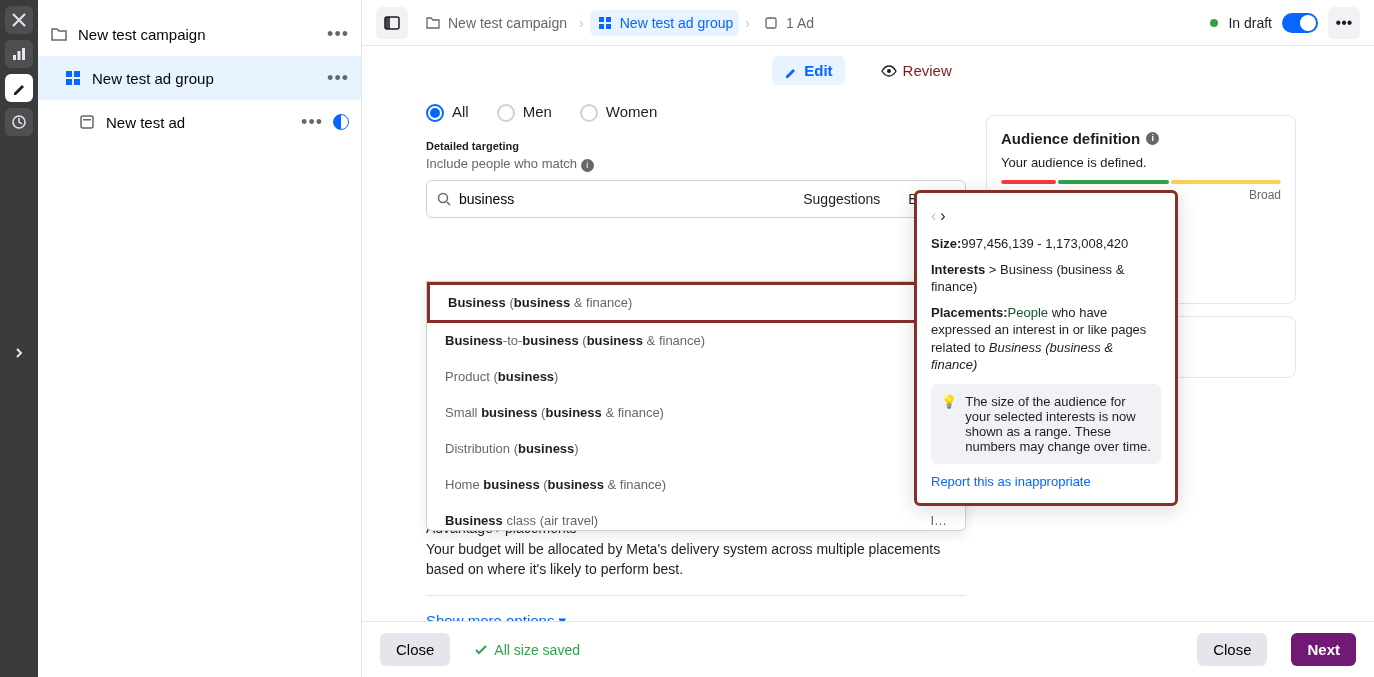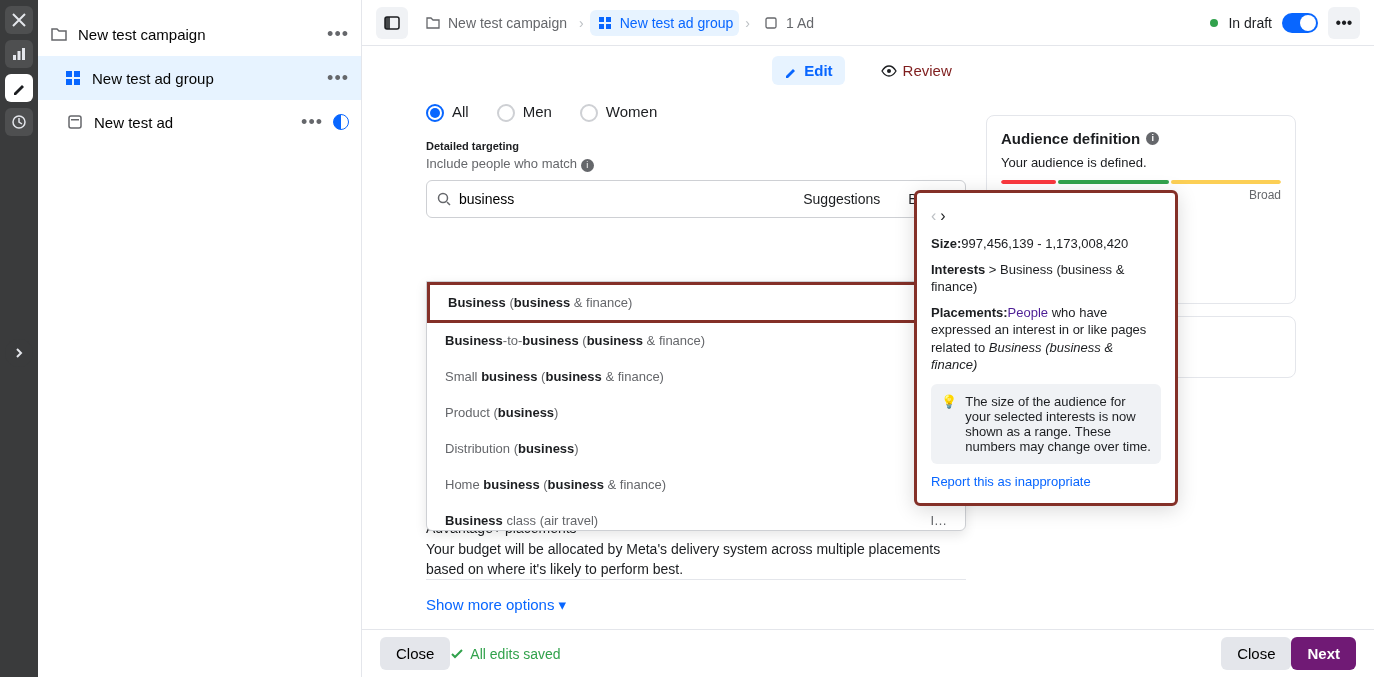--- a/index.html
+++ b/index.html
@@ -8,21 +8,21 @@
 .rail-btn { width: 28px; height: 28px; border-radius: 6px; display:flex; align-items:center; justify-content:center; color:#e4e6eb; cursor:pointer; }
 .rail-btn.dark { background:#4e4f50; }
 .rail-btn.light { background:#fff; color:#1c1e21; }
 .rail-expand { width:28px;height:28px;border-radius:50%;background:#3a3b3c;position:absolute;bottom:310px;left:5px;display:flex;align-items:center;justify-content:center;color:#e4e6eb;cursor:pointer;}
 .tree { width: 324px; background:#fff; border-right:1px solid #e4e6eb; padding-top:12px; z-index:20;}
 .tree-row { display:flex; align-items:center; height:44px; padding:0 12px 0 12px; cursor:pointer; color:#050505; font-size:15px; gap:10px;}
 .tree-row.active { background:#e7f3ff; }
 .tree-row .spacer { flex:1;}
 .tree-row .dots { color:#65676b; font-size:18px; letter-spacing:1px; cursor:pointer;}
 .tree-row .half { width:16px;height:16px;border-radius:50%;background:linear-gradient(90deg,#0866ff 50%,#fff 50%);border:1px solid #0866ff;}
-.indent1{padding-left:26px;} .indent2{padding-left:28px;}
+.indent1{padding-left:26px;} .indent2{padding-left:40px;}
 .ic{width:18px;height:18px;display:inline-flex;align-items:center;justify-content:center;}
 .main { flex:1; display:flex; flex-direction:column; position:relative; }
 .topbar { height:46px; display:flex; align-items:center; padding:0 14px; gap:10px; border-bottom:1px solid #e4e6eb;}
 .topbtn{width:32px;height:32px;border-radius:6px;background:#f0f2f5;display:flex;align-items:center;justify-content:center;cursor:pointer;}
 .crumbs{display:flex;align-items:center;gap:6px;font-size:14px;color:#65676b;}
 .crumb{display:flex;align-items:center;gap:6px;padding:4px 6px;border-radius:6px;}
 .crumb.active{background:#e7f3ff;color:#0866ff;}
 .chev{color:#bcc0c4;}
 .tspacer{flex:1;}
 .dot-green{width:8px;height:8px;border-radius:50%;background:#31a24c;}
@@ -48,32 +48,32 @@
 .dd-item{padding:10px 18px;font-size:13px;color:#65676b;cursor:pointer;border-bottom:1px solid transparent;display:flex;}
 .dd-item .itxt{flex:1;}
 .dd-item .itype{color:#65676b;}
 .dd-item.first{border:3px solid #843028;background:#fff;}
 .dd-item b{color:#1c1e21;font-weight:600;}
 .place-sec{margin-top:270px;}
 .place-head{display:flex;align-items:center;gap:8px;font-size:16px;font-weight:700;}
 .check-c{width:18px;height:18px;border-radius:50%;background:#31a24c;display:inline-flex;align-items:center;justify-content:center;color:#fff;font-size:11px;}
 .learn{margin-left:auto;color:#0866ff;font-size:14px;cursor:pointer;}
 .advp{font-weight:400;font-size:14px;margin-top:14px;}
-.advtxt{font-size:14px;color:#1c1e21;margin-top:4px;line-height:1.4;border-bottom:1px solid #e4e6eb;}
+.advtxt{font-size:14px;color:#1c1e21;margin-top:4px;line-height:1.4;border-bottom:1px solid #e4e6eb;padding-bottom:16px;}
 .showmore{color:#0866ff;font-size:15px;margin-top:16px;cursor:pointer;}
 .rightcol{width:310px;padding-top:20px;}
 .card{background:#fff;border:1px solid #e4e6eb;border-radius:8px;padding:14px;font-size:13px;}
 .card h3{font-size:15px;font-weight:700;margin-bottom:8px;display:flex;align-items:center;gap:6px;}
 .gauge{display:flex;height:4px;border-radius:2px;overflow:hidden;margin:10px 0 4px 0;gap:2px;}
 .gauge span{flex:1;height:4px;border-radius:2px;}
 .g1{background:#fa383e;} .g2{background:#31a24c;} .g3{background:#fccf55;}
 .broad{text-align:right;font-size:12px;color:#65676b;margin-bottom:14px;}
 .estline{font-size:13px;color:#1c1e21;margin-bottom:8px;}
 .note{color:#65676b;font-size:12px;line-height:1.35;}
-.footer{height:48px;border-top:1px solid #e4e6eb;display:flex;align-items:center;padding:0 18px;gap:0;}
+.footer{height:56px;border-top:1px solid #e4e6eb;display:flex;align-items:center;padding:0 18px;gap:24px;}
 .btn{padding:8px 16px;border-radius:6px;font-size:15px;cursor:pointer;border:none;}
 .btn-close{background:#e4e6eb;}
 .btn-back{background:#e4e6eb;}
 .btn-next{background:#701a75;color:#fff;font-weight:600;}
 .saved{color:#31a24c;font-size:14px;display:flex;align-items:center;gap:6px;}
 .fspacer{flex:1;}
 .tooltip{position:absolute;top:190px;left:914px;width:264px;background:#fff;border:3px solid #843028;border-radius:6px;padding:14px;font-size:13px;z-index:50;box-shadow:0 4px 20px rgba(0,0,0,.15);}
 .tooltip .nav{display:flex;gap:4px;color:#bcc0c4;margin-bottom:10px;font-size:16px;}
 .tooltip .row{margin-bottom:8px;line-height:1.35;}
 .tooltip b{font-weight:600;}
@@ -240,25 +240,25 @@
 
       <div class="dropdown">
         <div class="dd-item first">
             <span class="itxt"><b>Business</b> (<b>business</b> &amp; finance)</span>
           </div>
         <div class="dd-item">
             <span class="itxt"><b>Business</b>-to-<b>business</b> (<b>business</b> &amp; finance)</span>
             <span class="itype">I…</span>
           </div>
         <div class="dd-item">
+            <span class="itxt">Product (<b>business</b>)</span>
+            <span class="itype">I…</span>
+          </div>
+        <div class="dd-item">
             <span class="itxt">Small <b>business</b> (<b>business</b> &amp; finance)</span>
-            <span class="itype">I…</span>
-          </div>
-        <div class="dd-item">
-            <span class="itxt">Product (<b>business</b>)</span>
             <span class="itype">I…</span>
           </div>
         <div class="dd-item">
             <span class="itxt">Distribution (<b>business</b>)</span>
             <span class="itype">I…</span>
           </div>
         <div class="dd-item">
             <span class="itxt">Home <b>business</b> (<b>business</b> &amp; finance)</span>
             <span class="itype">I…</span>
           </div>
@@ -302,34 +302,34 @@
       </div>
     </div>
   </div>
 
   <div class="footer">
     <button class="btn btn-close">Close</button>
     <span class="saved">
         <svg width="14" height="14" viewBox="0 0 14 14">
           <path d="M2 7l3 3 7-7" stroke="#31a24c" stroke-width="2" fill="none"></path>
         </svg>
-        <span>All edits saved</span>
+        <span>All size saved</span>
       </span>
     <div class="fspacer"></div>
     <button class="btn btn-back">Close</button>
     <button class="btn btn-next">Next</button>
   </div>
 </div>
 
 <div class="tooltip">
   <div class="nav">
       <span>‹</span>
       <span style="color:#1c1e21;">›</span>
     </div>
   <div class="row"><b>Size:</b><span>997,456,139 - 1,173,008,420</span></div>
   <div class="row"><b>Interests</b> <span>&gt; Business (business &amp; finance)</span></div>
-  <div class="row"><b>Placements:</b><span style="color:#4c1d95;">People</span> who have expressed an interest in or like pages related to <i>Business (business &amp; finance)</i></div>
+  <div class="row"><b>Placements:</b><span style="color:#14532d;">People</span> who have expressed an interest in or like pages related to <i>Business (business &amp; finance)</i></div>
   <div class="hintbox">
       <span>💡</span>
       <span>The size of the audience for your selected interests is now shown as a range. These numbers may change over time.</span>
     </div>
   <div class="report">Report this as inappropriate</div>
 </div>
 
 </body></html>

